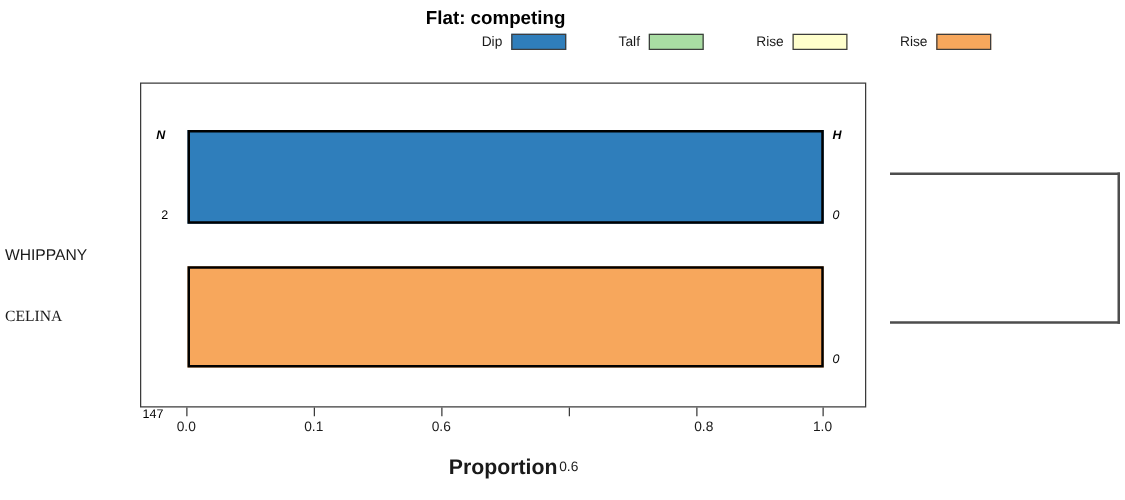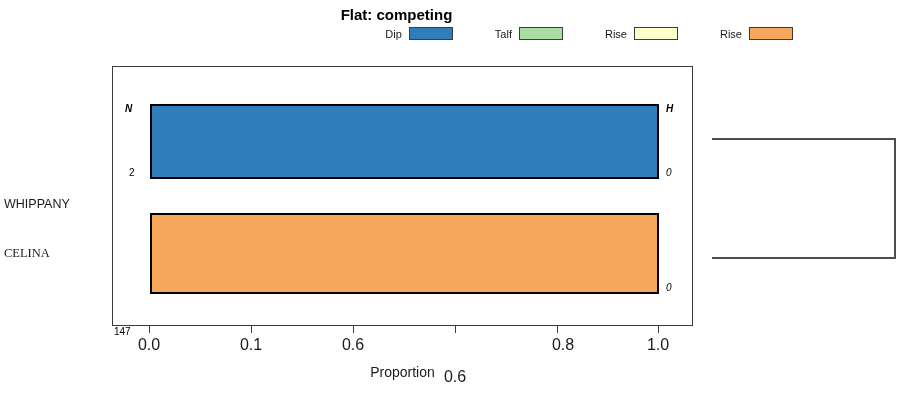--- a/index.html
+++ b/index.html
@@ -139,33 +139,34 @@
   .xtick-mark {
     position: absolute;
     top: 0;
     width: 1px;
     height: 7px;
     background: #3b3b3b;
   }
   .xtick-label {
     position: absolute;
     top: 10px;
-    font-size: 16px;
+    font-size: 11px;
     color: #1a1a1a;
     transform: translateX(-50%);
     white-space: nowrap;
   }
   #xaxis-title {
     position: absolute;
     left: 112px;
     top: 364px;
     width: 581px;
     text-align: center;
-    font-size: 14px;
-    color: #1a1a1a;
+    font-size: 17px;
+    color: #1a1a1a;
+    font-weight: bold;
   }
 
   
   #dendrogram {
     position: absolute;
     left: 700px;
     top: 66px;
     width: 200px;
     height: 260px;
   }

